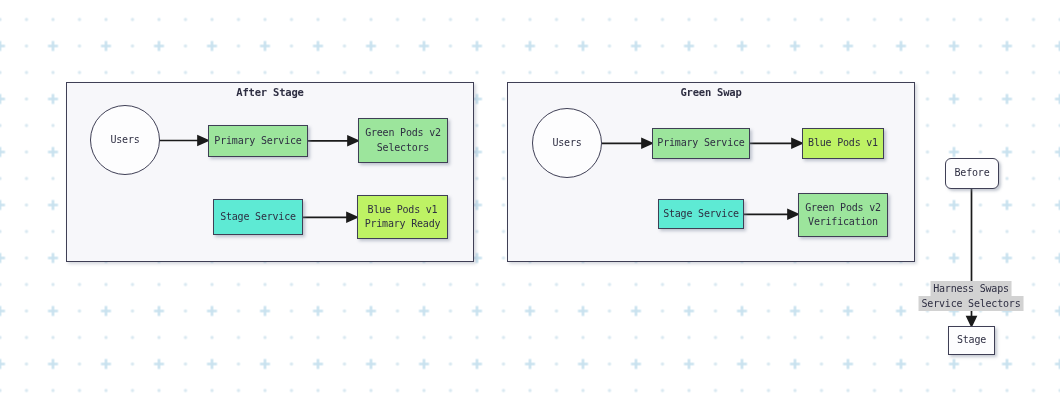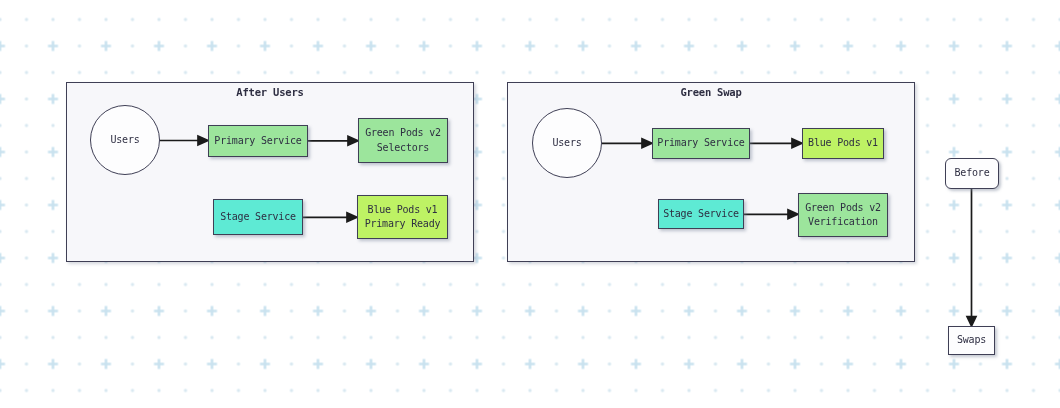--- a/index.html
+++ b/index.html
@@ -47,21 +47,21 @@
         <circle cx="26.5" cy="53" r="1.7" fill="#d9e9f1"></circle>
         <circle cx="0" cy="26.5" r="1.7" fill="#d9e9f1"></circle>
         <circle cx="53" cy="26.5" r="1.7" fill="#d9e9f1"></circle>
         <path d="M21.5 26.5 H31.5 M26.5 21.5 V31.5" stroke="#c9e2ef" stroke-width="2.6"></path>
       </pattern>
     </defs>
     <rect width="1060" height="408" fill="url(#bgpat)"></rect>
   </svg>
 
   <div class="subgraph" style="left:66px; top:82px; width:408px; height:180px;">
-    <div class="subgraph-title">After Users</div>
+    <div class="subgraph-title">After Stage</div>
   </div>
 
   <div class="subgraph" style="left:507px; top:82px; width:408px; height:180px;">
     <div class="subgraph-title">Green Swap</div>
   </div>
 
   <svg class="edges-layer" width="1060" height="408">
     <g stroke="#1b1b1b" stroke-width="1.7" fill="#1b1b1b">
 
       <line x1="160" y1="140.5" x2="199" y2="140.5"></line>
@@ -118,17 +118,21 @@
     <span>Stage Service</span>
   </div>
   <div class="node green" style="left:798px; top:193px; width:90px; height:44px;">
     <span>Green Pods v2</span>
     <span>Verification</span>
   </div>
 
   <div class="node white" style="left:945px; top:158px; width:54px; height:31px;border-radius:6px;">
     <span>Before</span>
   </div>
+  <div class="edge-label">
+    <span>Harness Swaps</span><br>
+    <span>Service Selectors</span>
+  </div>
   <div class="node white" style="left:948px; top:326px; width:47px; height:29px;">
-    <span>Swaps</span>
+    <span>Stage</span>
   </div>
 
 </div>
 
 </body></html>

